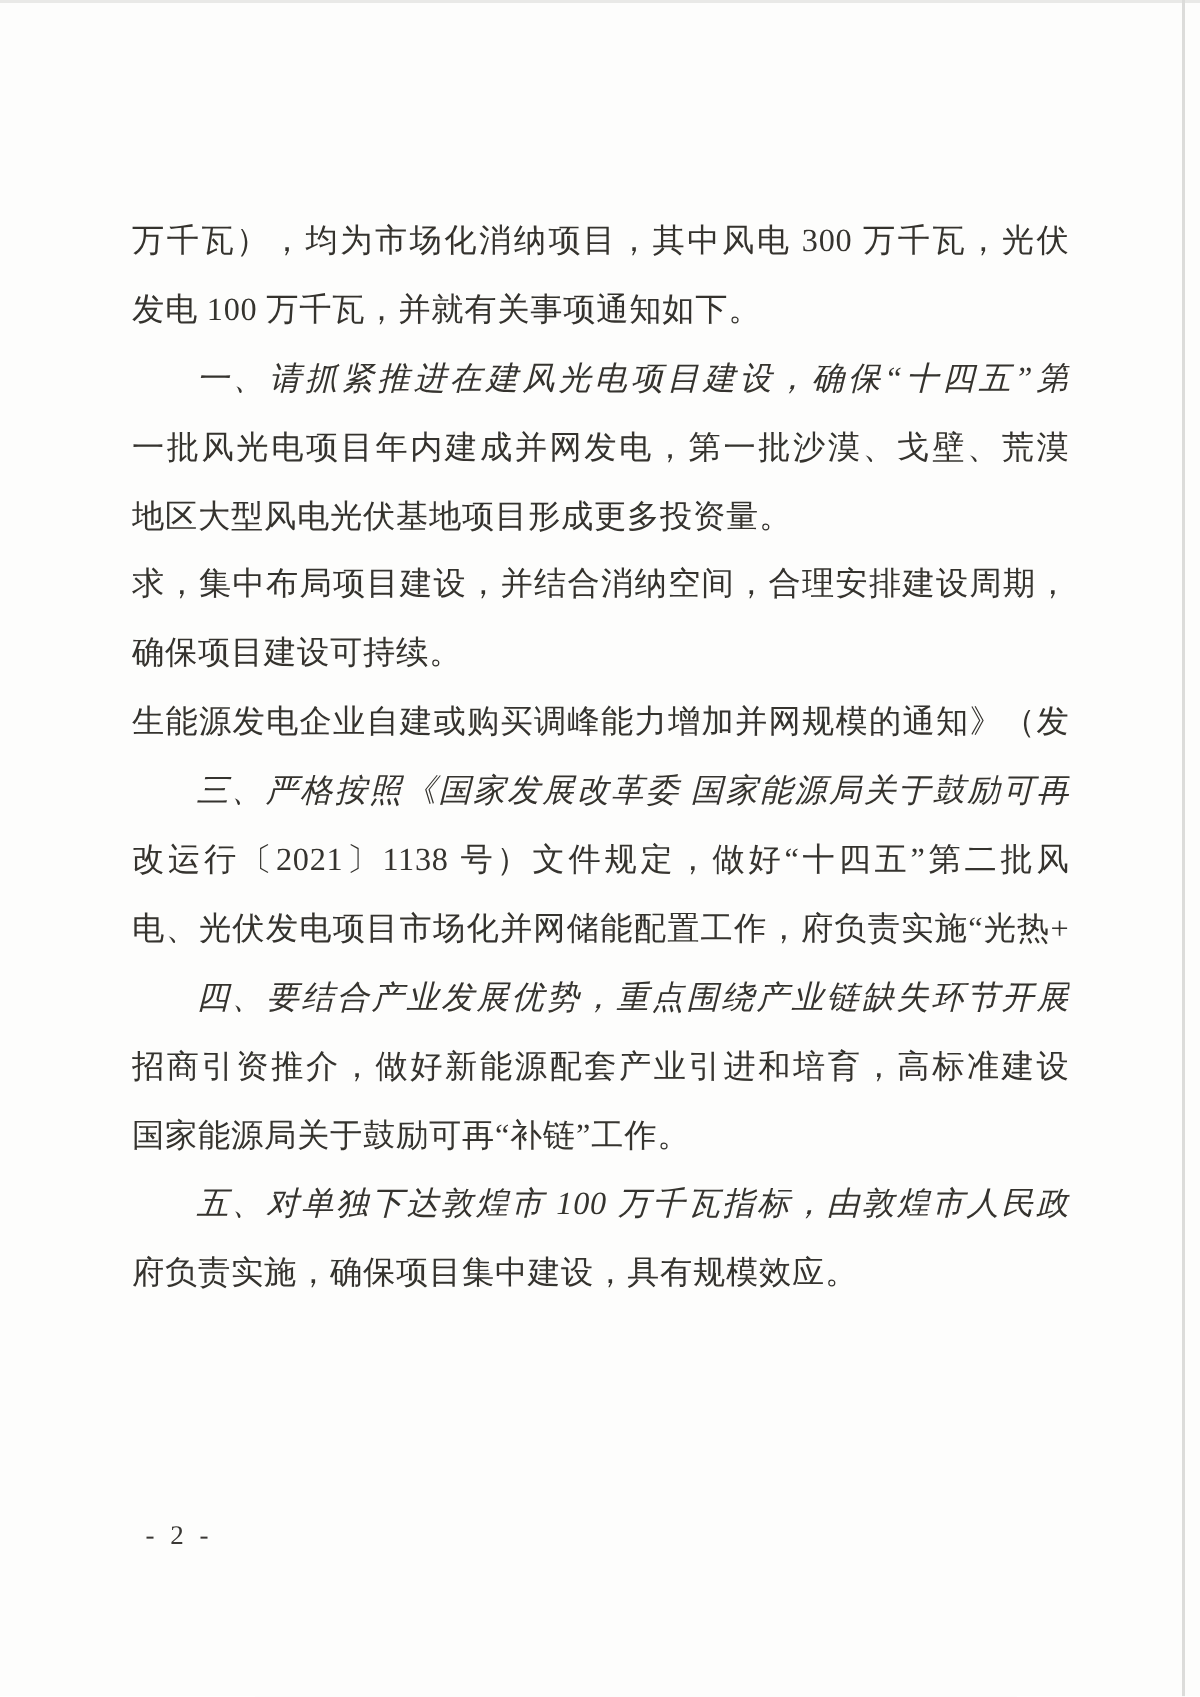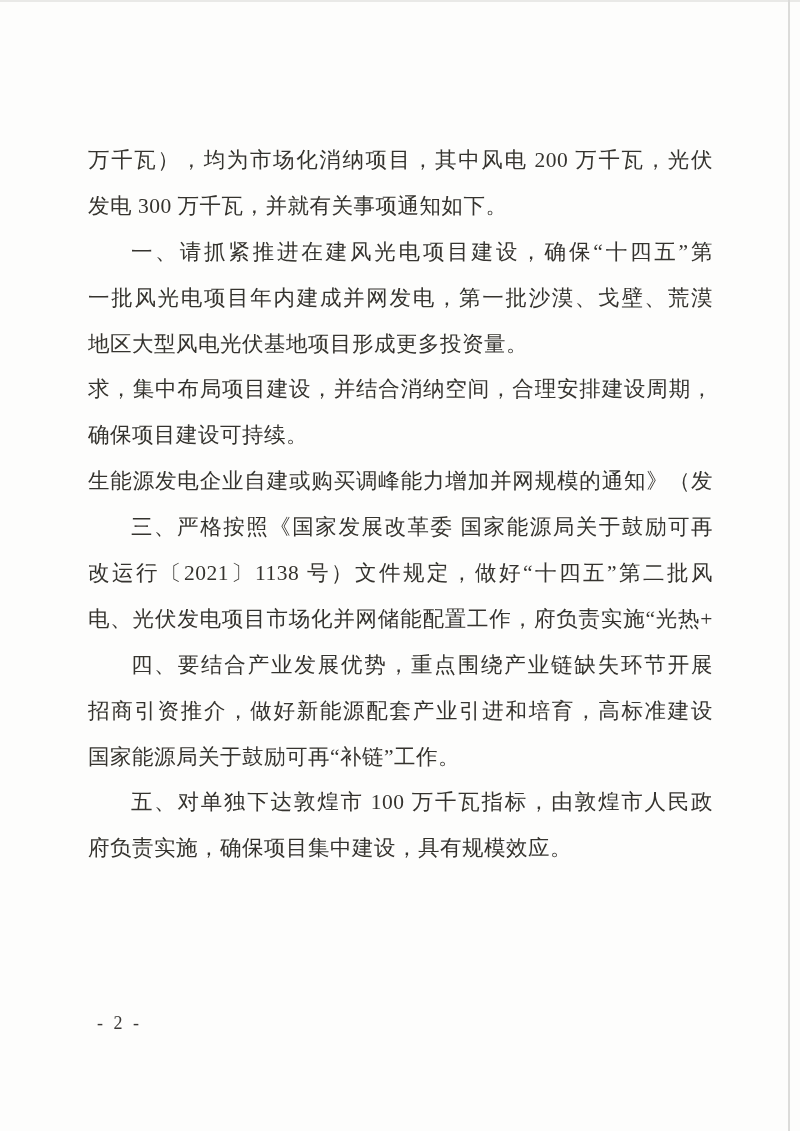--- a/index.html
+++ b/index.html
@@ -43,40 +43,41 @@
     overflow: hidden;
   }
   
   .jf {
     text-align: justify;
     text-align-last: justify;
   }
   
   .in {
     text-indent: 2em;
+    font-style: italic;
   }
   .page-number {
     position: absolute;
     left: 97px;
     top: 1013px;
     font-size: 18px;
     letter-spacing: 3px;
     color: #3a3835;
   }
 </style>
 </head>
 <body>
 
 <div class="page">
   <div class="edge-top"></div>
   <div class="edge-right"></div>
 
   <div class="body-text">
-    <div class="line jf">万千瓦），均为市场化消纳项目，其中风电 200 万千瓦，光伏</div>
-    <div class="line">发电 300 万千瓦，并就有关事项通知如下。</div>
+    <div class="line jf">万千瓦），均为市场化消纳项目，其中风电 300 万千瓦，光伏</div>
+    <div class="line">发电 100 万千瓦，并就有关事项通知如下。</div>
     <div class="line jf in">一、请抓紧推进在建风光电项目建设，确保“十四五”第</div>
     <div class="line jf">一批风光电项目年内建成并网发电，第一批沙漠、戈壁、荒漠</div>
     <div class="line">地区大型风电光伏基地项目形成更多投资量。</div>
     <div class="line jf">求，集中布局项目建设，并结合消纳空间，合理安排建设周期，</div>
     <div class="line">确保项目建设可持续。</div>
     <div class="line jf">生能源发电企业自建或购买调峰能力增加并网规模的通知》（发</div>
     <div class="line jf in">三、严格按照《国家发展改革委 国家能源局关于鼓励可再</div>
     <div class="line jf">改运行〔2021〕1138 号）文件规定，做好“十四五”第二批风</div>
     <div class="line jf">电、光伏发电项目市场化并网储能配置工作，府负责实施“光热+</div>
     <div class="line jf in">四、要结合产业发展优势，重点围绕产业链缺失环节开展</div>

